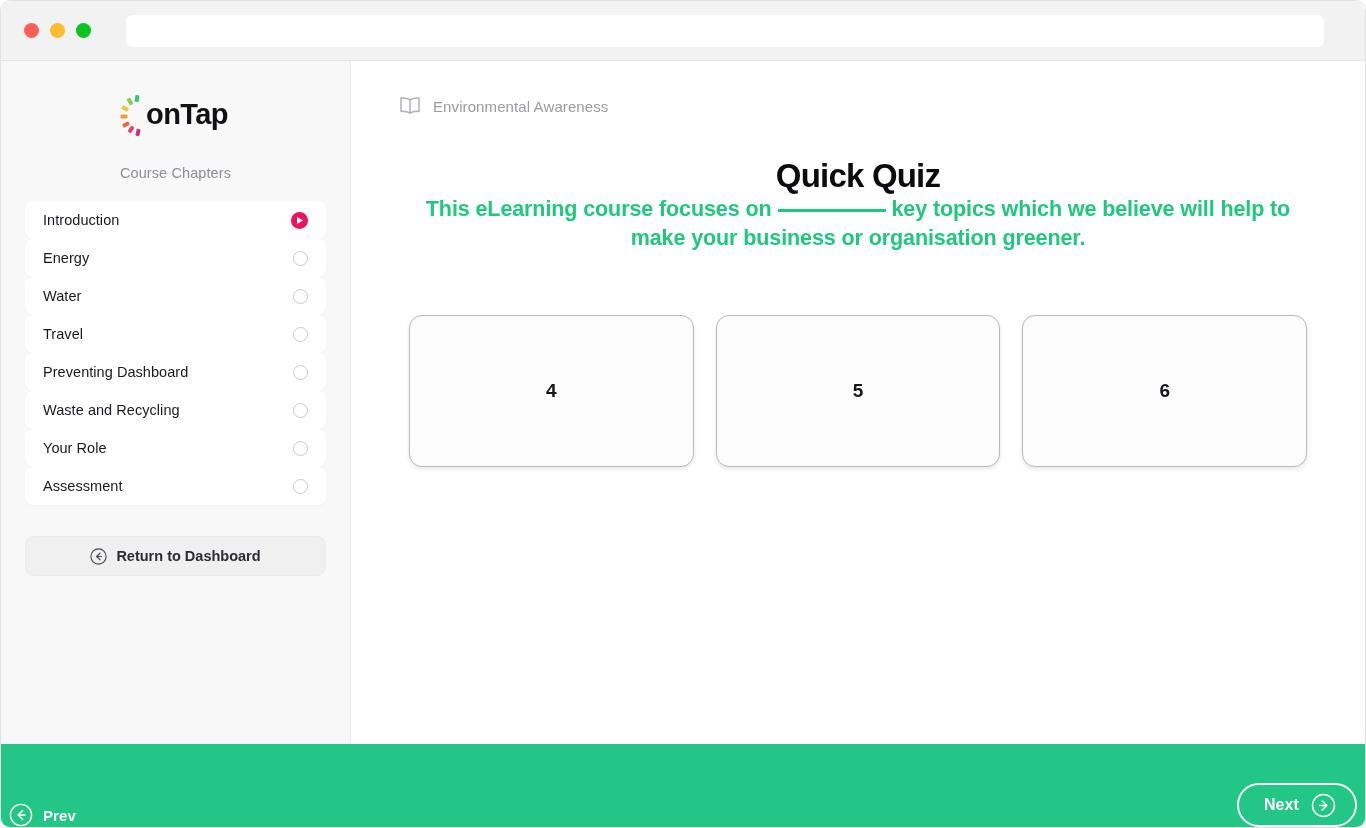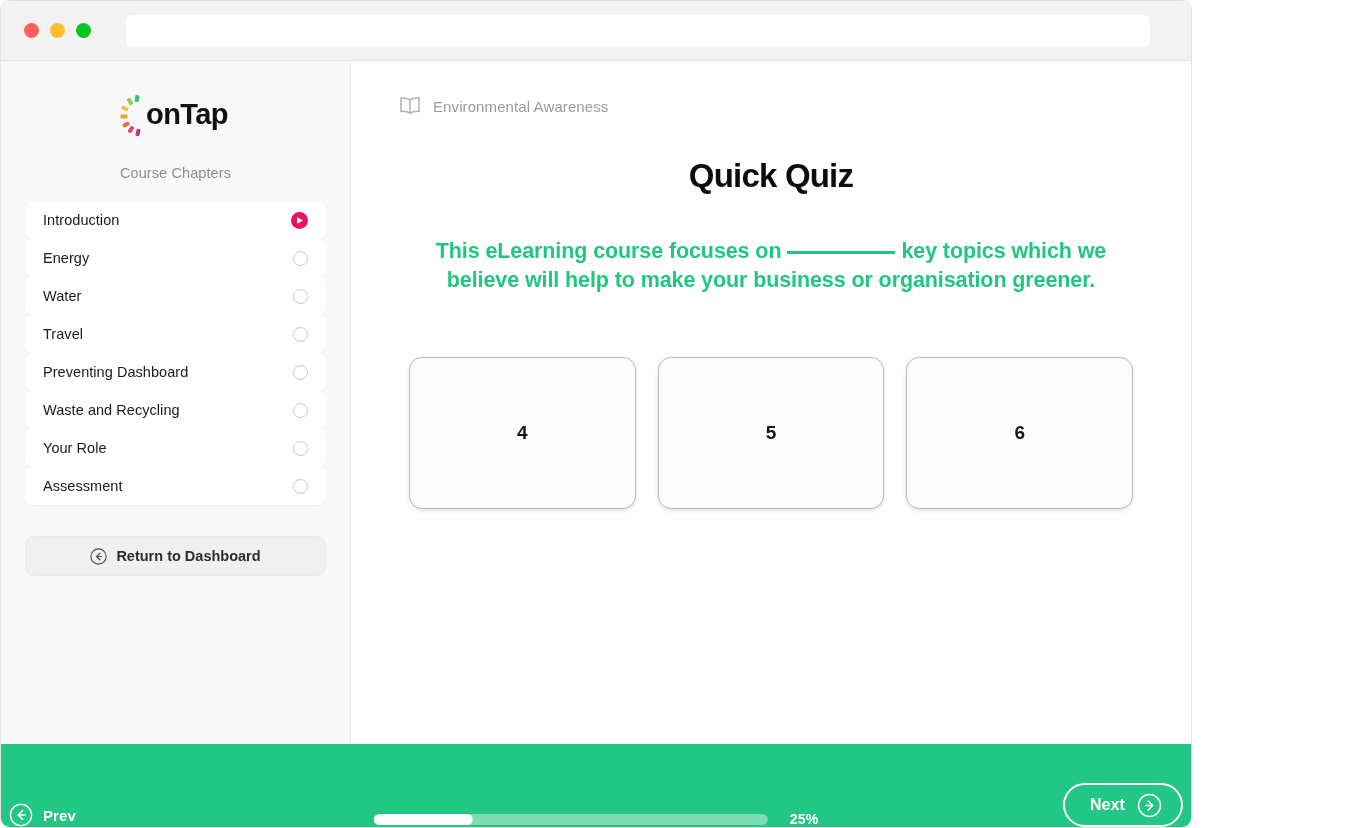--- a/index.html
+++ b/index.html
@@ -7,21 +7,21 @@
 
   html, body {
     width: 1366px;
     height: 828px;
     overflow: hidden;
     background: #ffffff;
     font-family: "Liberation Sans", sans-serif;
   }
 
   .browser-window {
-    width: 1192px;
+    width: 1366px;
     height: 828px;
     position: relative;
     background: #ffffff;
     display: flex;
     flex-direction: column;
     border: 1px solid #e2e2e4;
     border-radius: 10px;
     overflow: hidden;
   }
 
@@ -219,21 +219,20 @@
     margin-top: 42px;
   }
 
   .quiz-question {
     text-align: center;
     font-size: 21.5px;
     font-weight: 700;
     color: #1fc77f;
     line-height: 1.36;
     letter-spacing: -0.1px;
-    margin-top: 42px;
     max-width: 900px;
     align-self: center;
   }
   .blank-line {
     display: inline-block;
     width: 108px;
     border-bottom: 3.5px solid #1fc77f;
     vertical-align: 4px;
     margin: 0 6px;
   }
@@ -472,26 +471,20 @@
       <span>
         <svg width="24" height="24" viewBox="0 0 24 24" aria-hidden="true">
           <circle cx="12" cy="12" r="10.6" fill="none" stroke="#ffffff" stroke-width="1.4"></circle>
           <path d="M13.6 7.6 L9.2 12 L13.6 16.4" fill="none" stroke="#ffffff" stroke-width="1.5" stroke-linecap="round" stroke-linejoin="round"></path>
           <path d="M9.4 12 H16" fill="none" stroke="#ffffff" stroke-width="1.5" stroke-linecap="round"></path>
         </svg>
       </span>
       <span class="prev-label">Prev</span>
     </button>
 
-    <div class="progress-wrap">
-      <div class="progress-track">
-        <div class="progress-fill" id="progress-fill" style="width: 25%;"></div>
-      </div>
-      <span class="progress-label">25%</span>
-    </div>
 
     <button class="next-btn">
       <span class="next-label">Next</span>
       <span>
         <svg width="25" height="25" viewBox="0 0 25 25" aria-hidden="true">
           <circle cx="12.5" cy="12.5" r="11" fill="none" stroke="#ffffff" stroke-width="1.5"></circle>
           <path d="M11.2 8 L15.7 12.5 L11.2 17" fill="none" stroke="#ffffff" stroke-width="1.6" stroke-linecap="round" stroke-linejoin="round"></path>
           <path d="M15.5 12.5 H8.8" fill="none" stroke="#ffffff" stroke-width="1.6" stroke-linecap="round"></path>
         </svg>
       </span>

